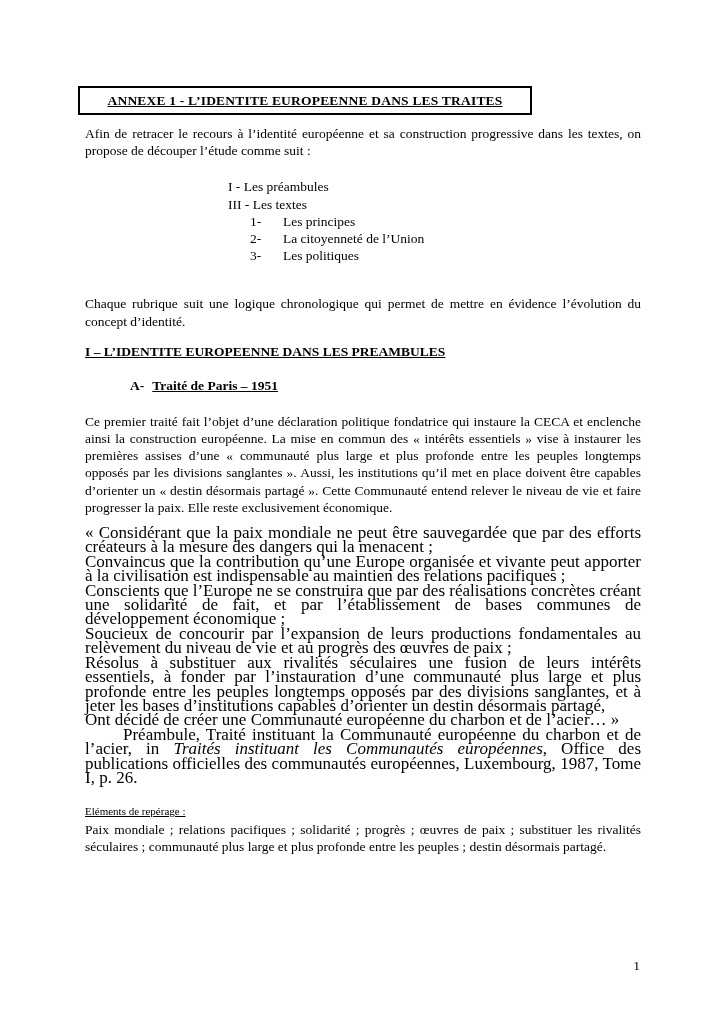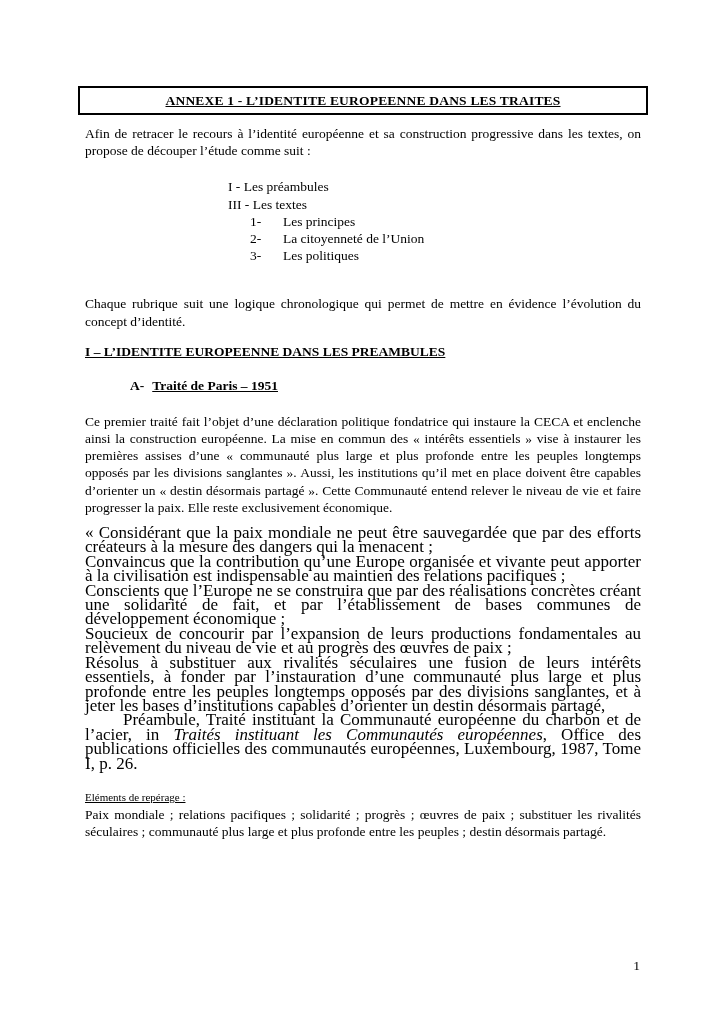--- a/index.html
+++ b/index.html
@@ -15,21 +15,21 @@
   }
   .content {
     position: absolute;
     left: 85px;
     top: 86px;
     width: 556px;
   }
   .title-box {
     border: 2px solid #000000;
     margin-left: -7px;
-    width: 570px;
+    width: 454px;
     padding: 3px 4px 4px 4px;
     text-align: center;
   }
   .title-box .title {
     font-weight: bold;
     text-decoration: underline;
     font-size: 13.5px;
     letter-spacing: 0.2px;
   }
   p.body {
@@ -111,20 +111,21 @@
     <h3 class="subheading"><span class="marker">A-</span><span class="ul">Traité de Paris – 1951</span></h3>
 
     <p class="body body-ceca">Ce premier traité fait l’objet d’une déclaration politique fondatrice qui instaure la CECA et enclenche ainsi la construction européenne. La mise en commun des « intérêts essentiels » vise à instaurer les premières assises d’une « communauté plus large et plus profonde entre les peuples longtemps opposés par les divisions sanglantes ». Aussi, les institutions qu’il met en place doivent être capables d’orienter un « destin désormais partagé ». Cette Communauté entend relever le niveau de vie et faire progresser la paix. Elle reste exclusivement économique.</p>
 
     <div class="quote">
       <p>« Considérant que la paix mondiale ne peut être sauvegardée que par des efforts créateurs à la mesure des dangers qui la menacent ;</p>
       <p>Convaincus que la contribution qu’une Europe organisée et vivante peut apporter à la civilisation est indispensable au maintien des relations pacifiques ;</p>
       <p>Conscients que l’Europe ne se construira que par des réalisations concrètes créant une solidarité de fait, et par l’établissement de bases communes de développement économique ;</p>
       <p>Soucieux de concourir par l’expansion de leurs productions fondamentales au relèvement du niveau de vie et au progrès des œuvres de paix ;</p>
       <p>Résolus à substituer aux rivalités séculaires une fusion de leurs intérêts essentiels, à fonder par l’instauration d’une communauté plus large et plus profonde entre les peuples longtemps opposés par des divisions sanglantes, et à jeter les bases d’institutions capables d’orienter un destin désormais partagé,</p>
+      <p>Ont décidé de créer une Communauté européenne du charbon et de l’acier… »</p>
       <p class="citation"><span>Préambule, Traité instituant la Communauté européenne du charbon et de l’acier, in </span><i>Traités instituant les Communautés européennes</i><span>, Office des publications officielles des communautés européennes, Luxembourg, 1987, Tome I, p. 26.</span></p>
     </div>
 
     <div class="reperage">
       <div class="reperage-heading">Eléments de repérage :</div>
       <p class="body">Paix mondiale ; relations pacifiques ; solidarité ; progrès ; œuvres de paix ; substituer les rivalités séculaires ; communauté plus large et plus profonde entre les peuples ; destin désormais partagé.</p>
     </div>
 
   </div>
 

